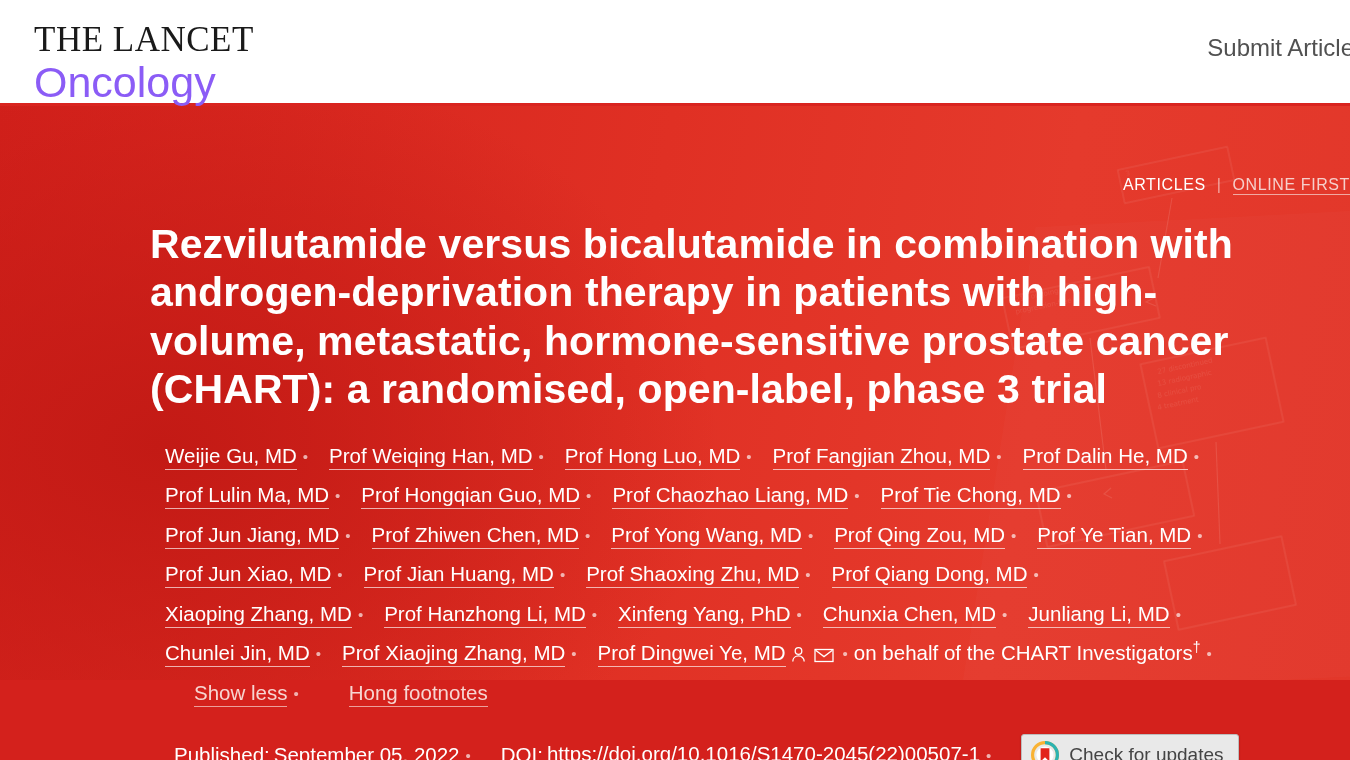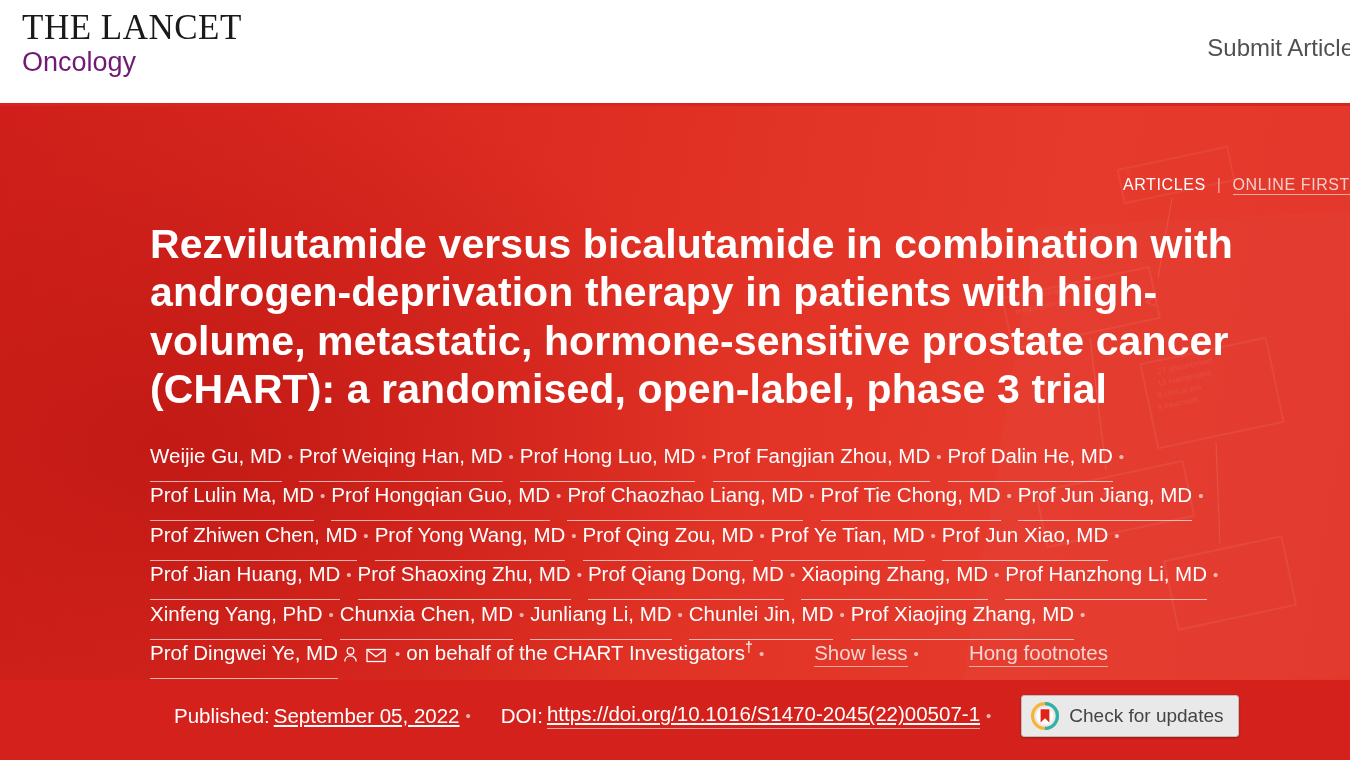--- a/index.html
+++ b/index.html
@@ -13,39 +13,39 @@
   }
 
   
   .site-header {
     position: relative;
     height: 106px;
     background: #ffffff;
     border-bottom: 3px solid #d9241f;
     display: flex;
     align-items: flex-start;
-    padding: 4px;
+    padding: 16px;
   }
   .brand {
     margin-left: 18px;
     margin-top: 6px;
     line-height: 1;
   }
   .brand-lancet {
     font-family: "Liberation Serif", serif;
     font-size: 35px;
     letter-spacing: 0.5px;
     color: #1a1a1a;
     display: block;
     font-weight: 400;
   }
   .brand-oncology {
     font-family: "Liberation Sans", sans-serif;
-    font-size: 27px;
-    color: #701a75;
+    font-size: 43px;
+    color: #8b5cf6;
     display: block;
     margin-top: 4px;
     font-weight: 400;
   }
   .header-right {
     position: absolute;
     right: -4px;
     top: 34px;
     display: flex;
     align-items: center;
@@ -132,23 +132,24 @@
   
   .authors {
     max-width: 1080px;
     font-size: 20.5px;
     line-height: 1.93;
     color: #ffffff;
   }
   .author-link {
     color: #ffffff;
     border-bottom: 1px solid rgba(255,255,255,0.65);
-    padding-bottom: 14px;
-    cursor: pointer;
-    white-space: nowrap;
+    padding-bottom: 2px;
+    cursor: pointer;
+    white-space: nowrap;
+    margin-left: 15px;
   }
   .dot-sep {
     display: inline-block;
     color: rgba(255,255,255,0.65);
     margin: 0 6px;
     font-size: 15px;
     vertical-align: middle;
   }
   .behalf {
     color: #ffffff;

